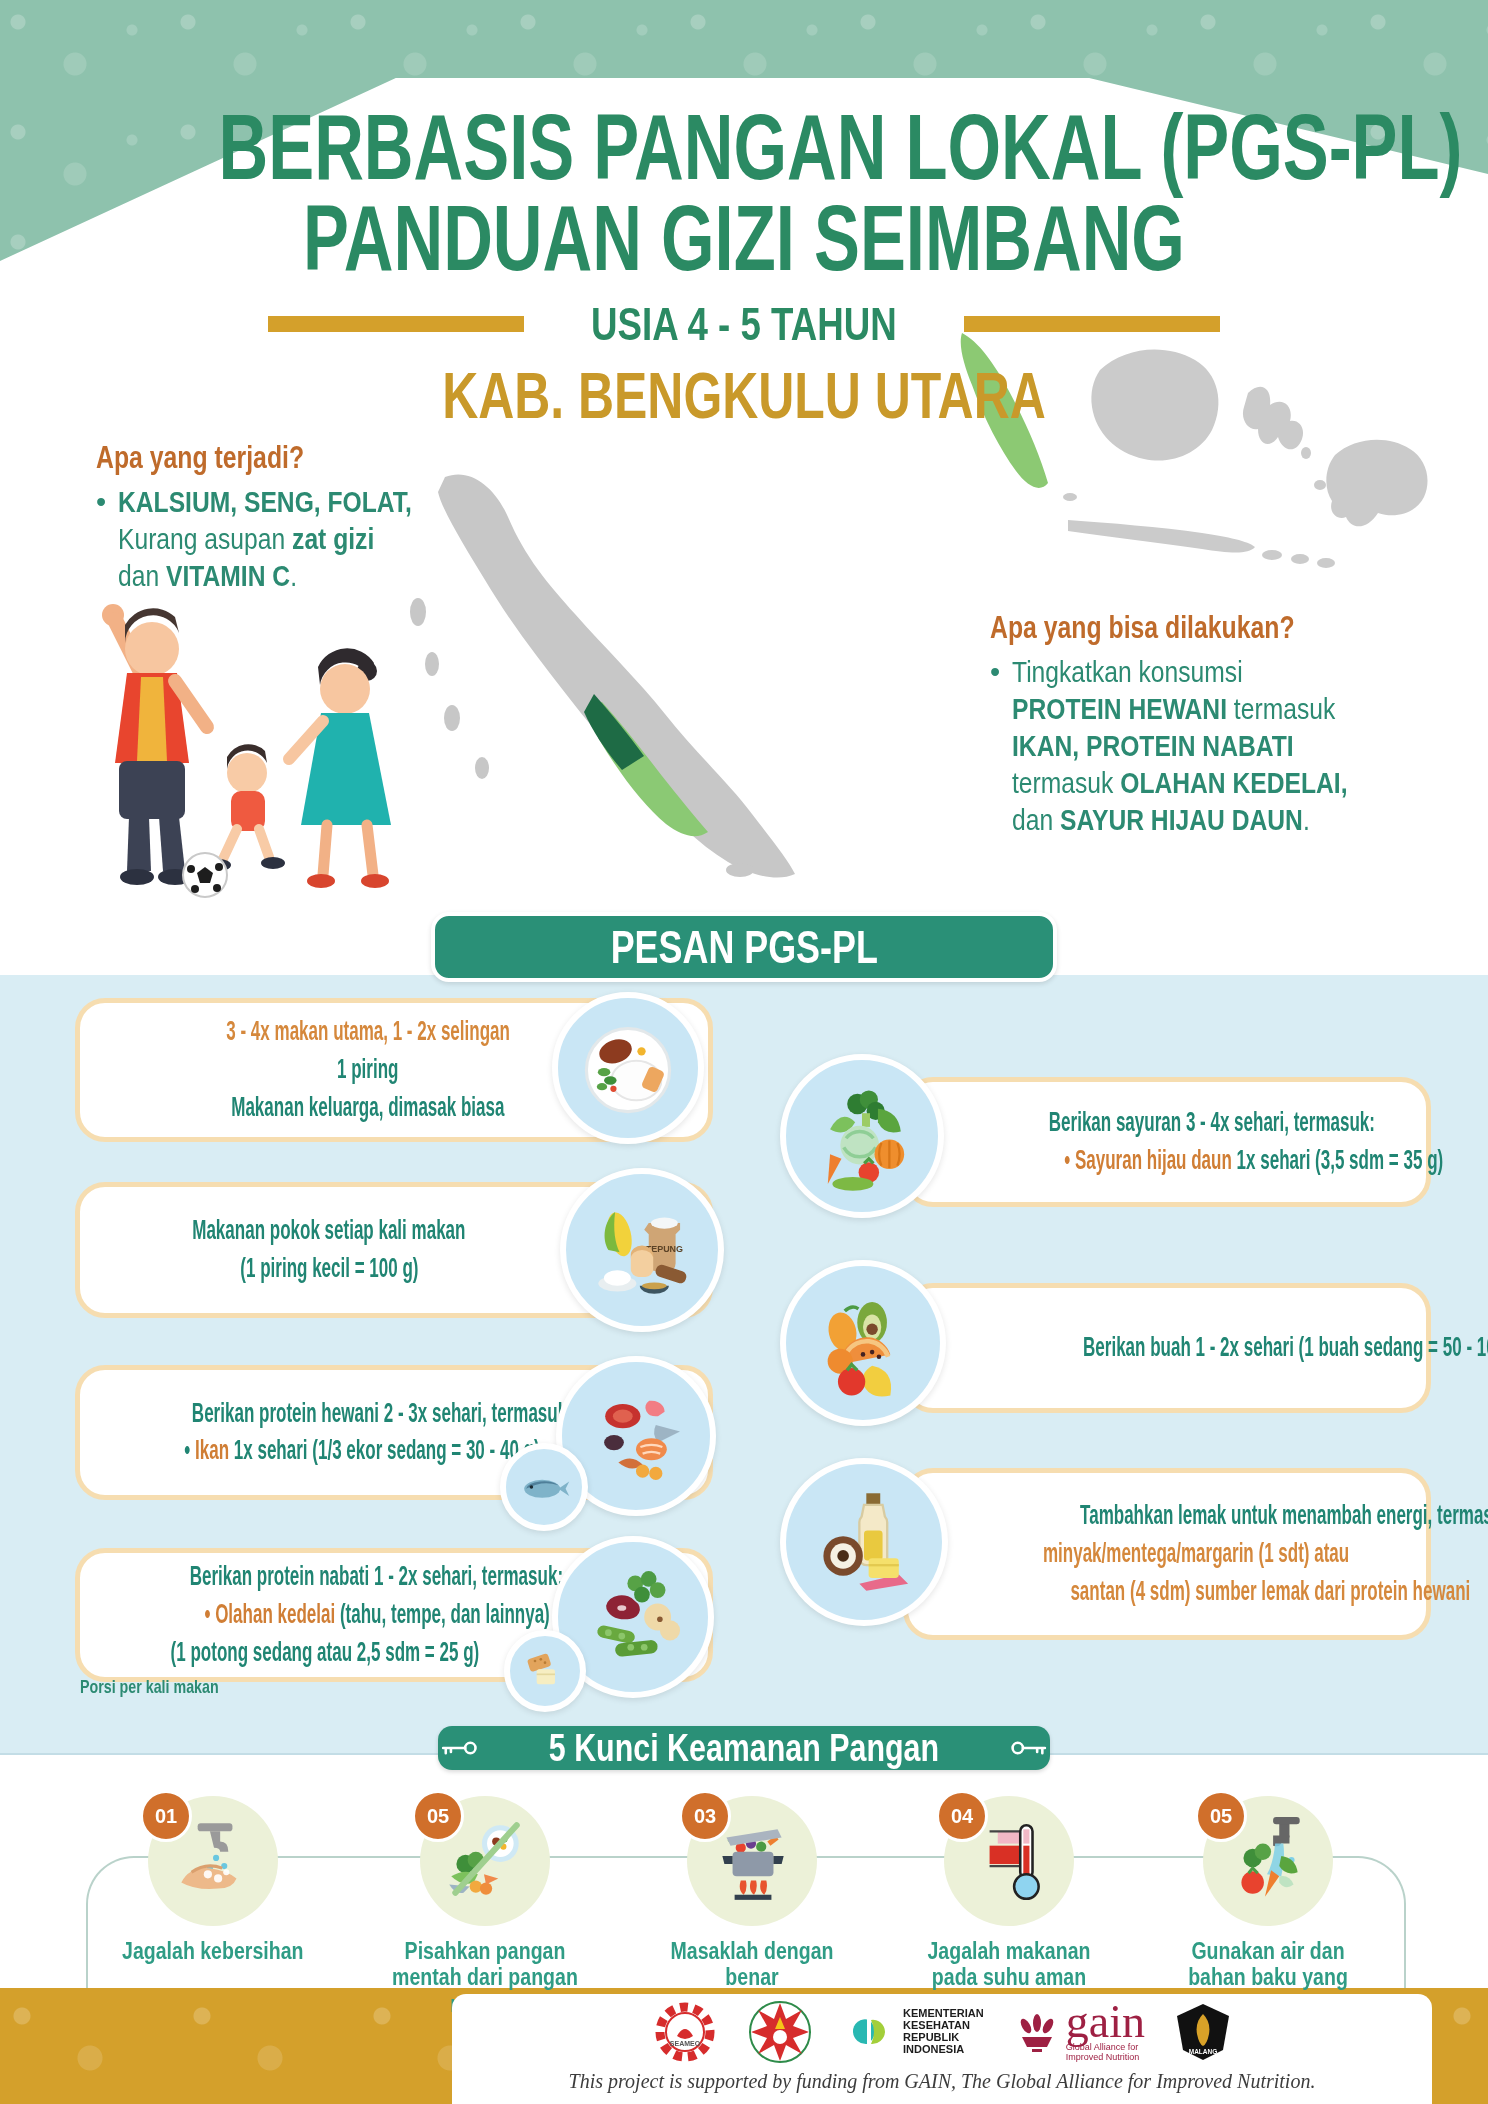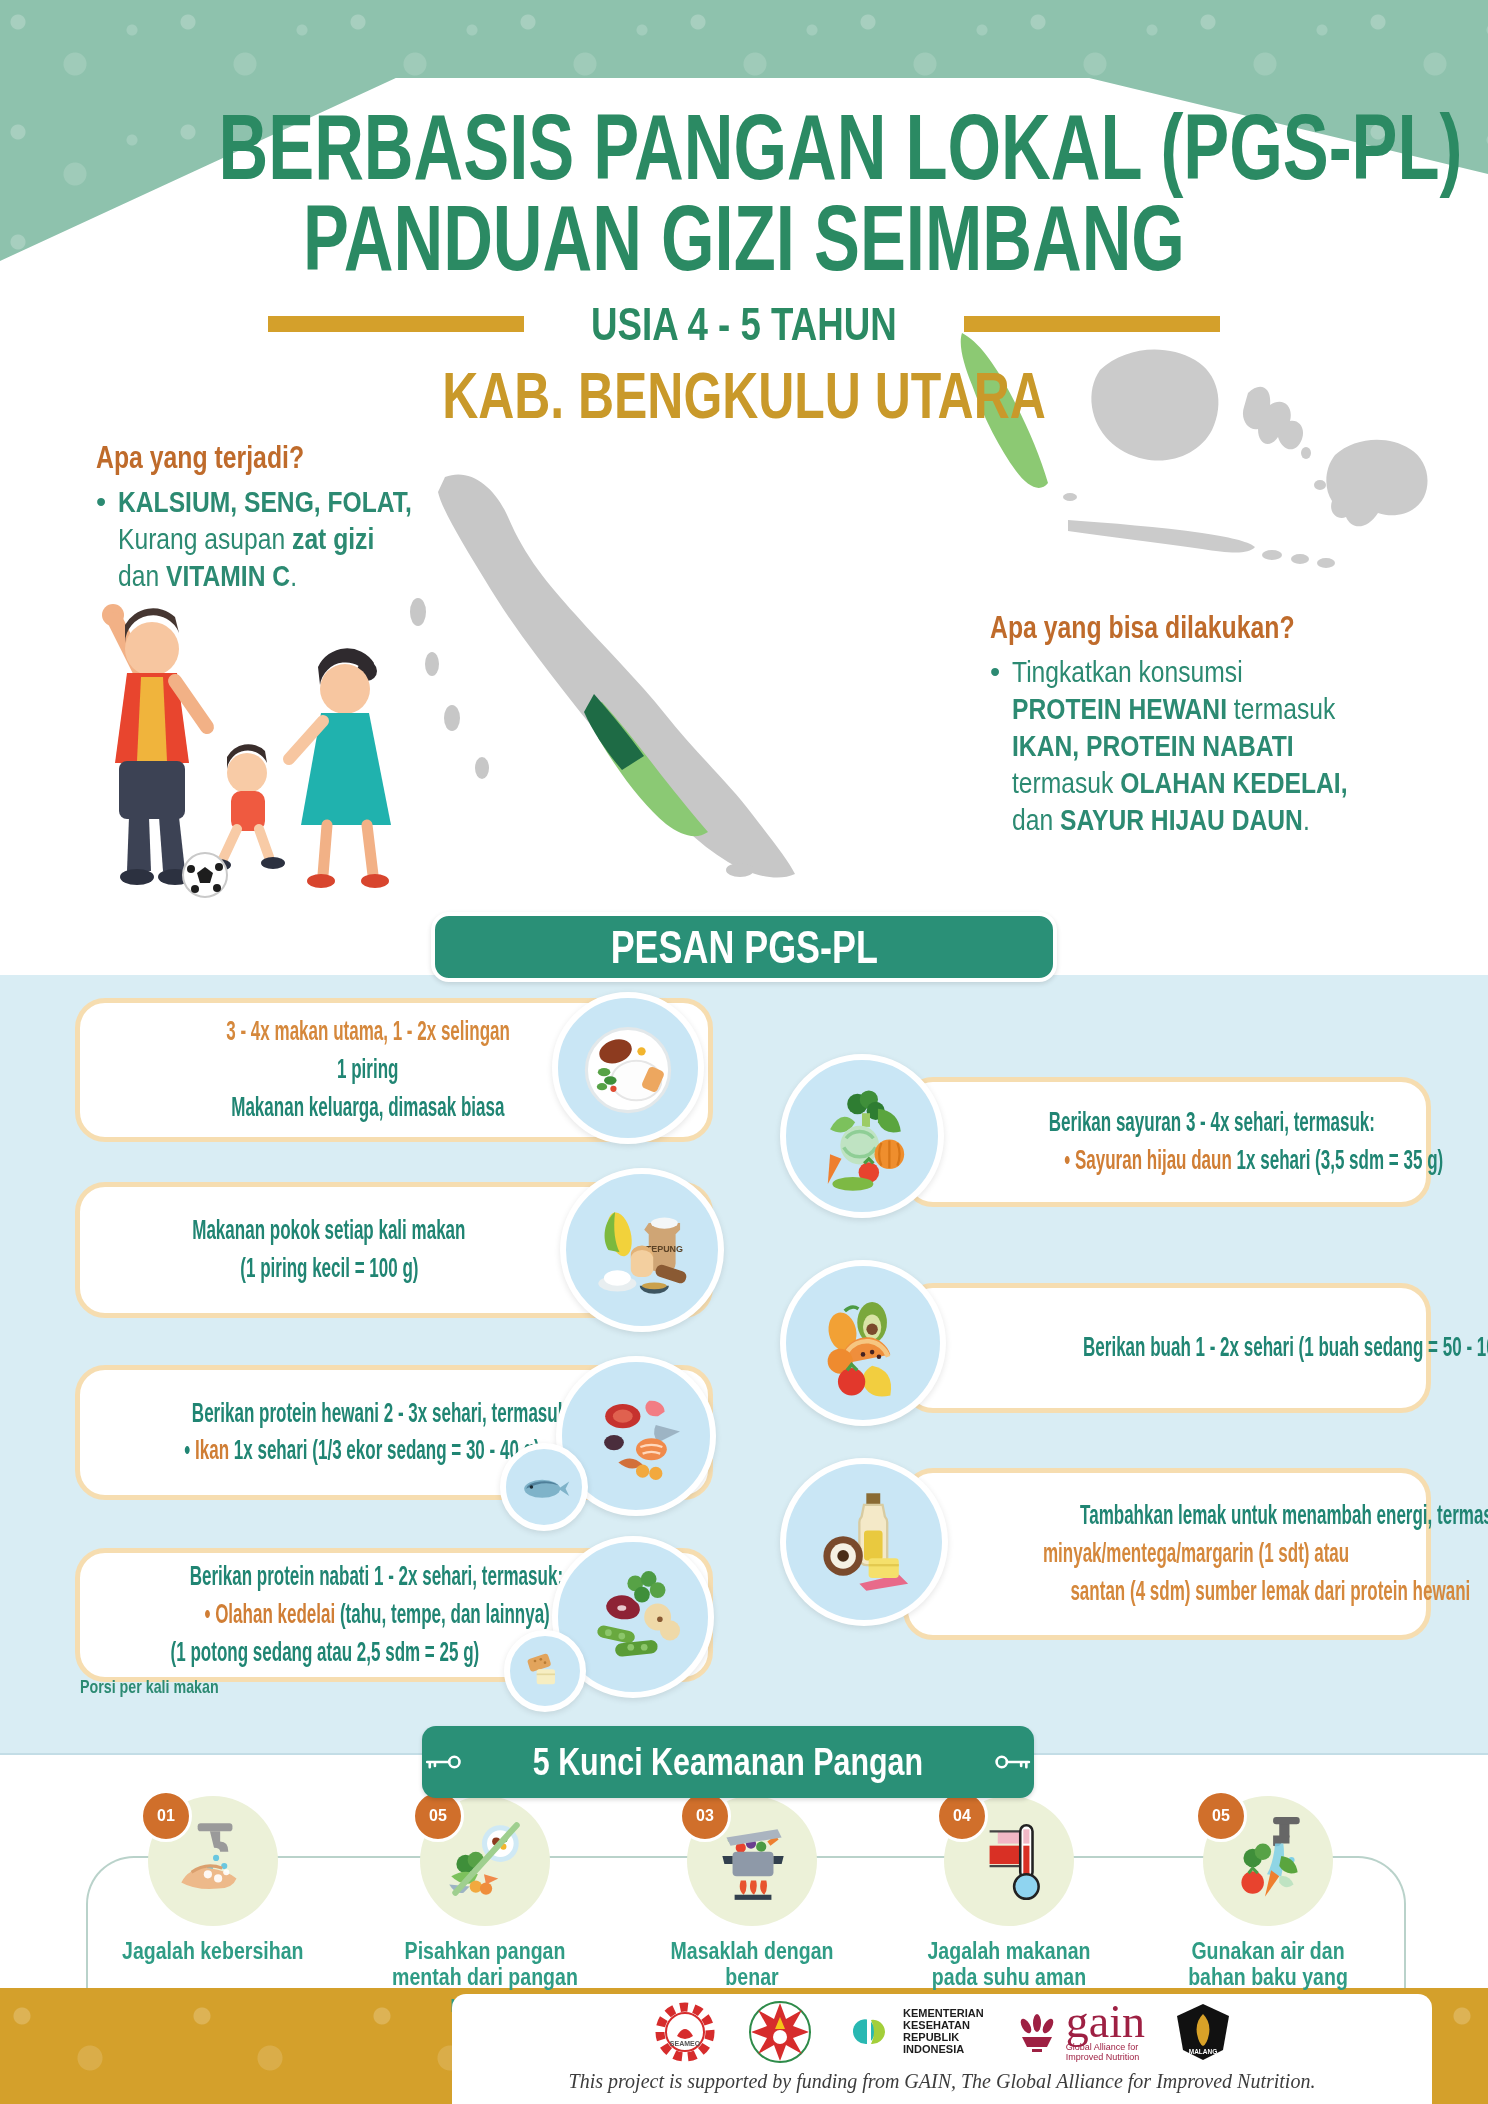--- a/index.html
+++ b/index.html
@@ -53,32 +53,32 @@
   .pl{font-weight:bold;font-size:27px;color:#208573;line-height:1.4;}
   .pl .cond{--sx:0.63;}
   .orgline{color:#d5883c;}
   .org{color:#d07e35;}
   .dot-t{color:#208573;} .dot-o{color:#d07e35;}
   .icircle{position:absolute;border-radius:50%;background:#c9e6f5;border:6px solid #fff;
     box-shadow:0 2px 6px rgba(0,0,0,.10);z-index:3;display:flex;align-items:center;justify-content:center;}
   .note{position:absolute;left:80px;top:1676px;font-size:19px;font-weight:bold;color:#2c8a72;z-index:3;}
   .note .condL{--sx:0.75;}
   
-  .kbanner{position:absolute;left:422px;top:1726px;width:612px;height:72px;background:#2a9077;
+  .kbanner{position:absolute;left:438px;top:1726px;width:612px;height:44px;background:#2a9077;
     border-radius:14px;display:flex;align-items:center;justify-content:center;gap:22px;z-index:6;
     box-shadow:0 2px 4px rgba(0,0,0,.15);}
   .kbanner span{color:#fff;font-weight:bold;font-size:38px;}
   .kbanner .cond{--sx:0.8;}
   .bracket{position:absolute;left:86px;top:1856px;width:1316px;height:140px;
     border:2px solid #b9d2ca;border-bottom:none;border-radius:48px 48px 0 0;z-index:0;}
   .kitem{position:absolute;z-index:2;}
   .kcircle{position:absolute;width:130px;height:130px;border-radius:50%;background:#ecf1d8;
     display:flex;align-items:center;justify-content:center;}
   .numbadge{position:absolute;width:46px;height:46px;border-radius:50%;background:#d06f2b;
-    border:3px solid #fff;color:#fff;font-weight:bold;font-size:16px;
+    border:3px solid #fff;color:#fff;font-weight:bold;font-size:20px;
     display:flex;align-items:center;justify-content:center;z-index:3;}
   .klabel{position:absolute;width:250px;text-align:center;font-weight:bold;font-size:23px;
     color:#2f9c85;line-height:1.15;}
   .klabel .cond{--sx:0.85;white-space:normal;}
   
   .band-gold{position:absolute;left:0;top:1988px;width:1488px;height:116px;
     background-color:#d4a02b;
     background-image:
       radial-gradient(circle at 22px 28px, rgba(255,255,255,.20) 8px, transparent 9px),
       radial-gradient(circle at 90px 70px, rgba(255,255,255,.14) 12px, transparent 13px);

